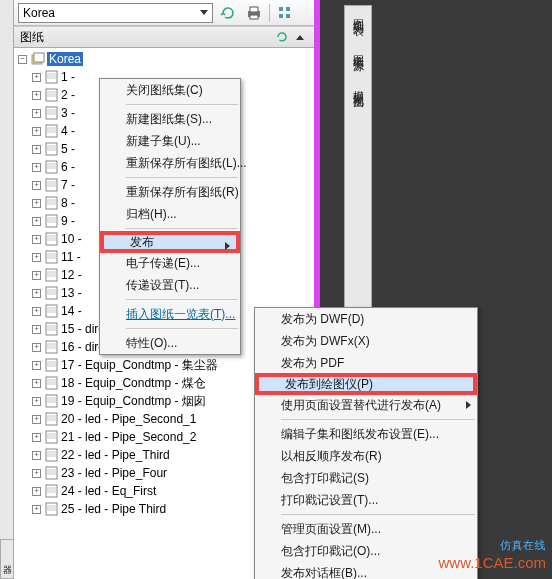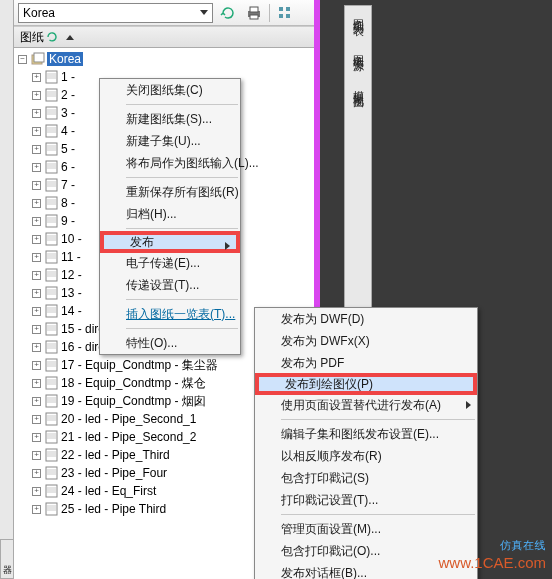--- a/index.html
+++ b/index.html
@@ -8,21 +8,21 @@
 .left-strip { position: absolute; left: 0; top: 0; width: 14px; height: 579px; background: #e8e8e8; border-right: 1px solid #aaa; }
 
 .panel { position: absolute; left: 14px; top: 0; width: 306px; height: 579px; background: #fefefe; border-right: 6px solid #d946ef; }
 
 .toolbar { height: 26px; background: linear-gradient(#fdfdfd,#ececec); border-bottom: 1px solid #bbb; display: flex; align-items: center; padding: 0 4px; gap: 4px; }
 .dropdown { width: 195px; height: 20px; border: 1px solid #888; background: #fff; display: flex; align-items: center; padding: 0 4px; justify-content: space-between; cursor: default; }
 .dd-arrow { width: 0; height: 0; border-left: 4px solid transparent; border-right: 4px solid transparent; border-top: 5px solid #333; }
 .tb-btn { width: 22px; height: 20px; display: flex; align-items: center; justify-content: center; border: 1px solid transparent; border-radius: 2px; }
 .tb-ico { width: 16px; height: 16px; }
 
-.section-header { height: 22px; background: linear-gradient(#f0f0f0,#e0e0e0); border-top: 1px solid #ccc; border-bottom: 1px solid #aaa; display: flex; align-items: center; padding: 0 6px; justify-content: flex-start; }
+.section-header { height: 22px; background: linear-gradient(#f0f0f0,#e0e0e0); border-top: 1px solid #ccc; border-bottom: 1px solid #aaa; display: flex; align-items: center; padding: 0 6px; justify-content: space-between; }
 .sh-right { display: flex; gap: 2px; }
 .sh-btn { width: 16px; height: 16px; display: flex; align-items: center; justify-content: center; }
 
 .tree { height: 530px; overflow: hidden; background: #fff; padding: 2px 0 0 4px; }
 .tree-row { height: 18px; display: flex; align-items: center; gap: 2px; white-space: nowrap; }
 .indent1 { padding-left: 14px; }
 .expander { width: 9px; height: 9px; border: 1px solid #888; display: inline-flex; align-items: center; justify-content: center; font-size: 8px; line-height: 1; color: #555; margin-right: 2px; }
 .selected-node { background: #2f6fbf; color: #fff; padding: 0 2px; }
 .sheet-ico { width: 14px; height: 14px; display: inline-block; }
 
@@ -312,21 +312,21 @@
 
 <div class="corner-tab">
   <span class="vtext">器</span>
 </div>
 
 <div class="ctx-menu menu1">
   <div class="mi">关闭图纸集(C)</div>
   <div class="sep"></div>
   <div class="mi">新建图纸集(S)...</div>
   <div class="mi">新建子集(U)...</div>
-  <div class="mi">将布局作为图纸输入(L)...</div>
+  <div class="mi">重新保存所有图纸(L)...</div>
   <div class="sep"></div>
   <div class="mi">重新保存所有图纸(R)</div>
   <div class="mi">归档(H)...</div>
   <div class="sep"></div>
   <div class="mi hl">
     <span>发布</span>
     <span class="sub-ar"></span>
   </div>
   <div class="mi">电子传递(E)...</div>
   <div class="mi">传递设置(T)...</div>

